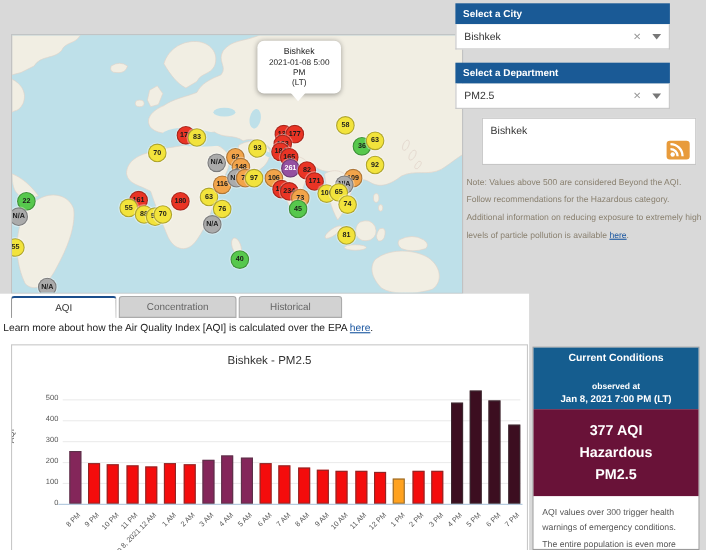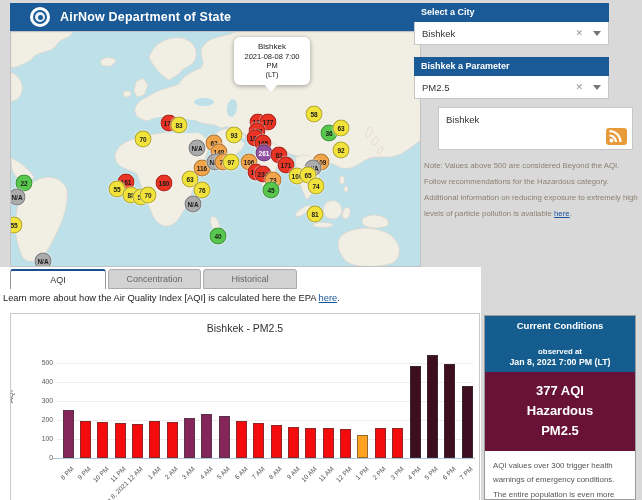--- a/index.html
+++ b/index.html
@@ -58,21 +58,21 @@
   .note a, .learn a { color:#1a56a0; text-decoration:underline; cursor:pointer; }
 
   
   .backdrop { position:absolute; left:0; top:267px; width:481px; height:233px; background:#fff; }
 
   
   .tabs { position:absolute; left:10px; top:269px; display:flex; gap:2px; height:20px; }
   .tab { font-size:9px; text-align:center; line-height:18px; border-radius:3px 3px 0 0; cursor:pointer; }
   .tab.active { width:96px; background:#fff; color:#333; border:1px solid #999; border-top:2px solid #1B4E8C; border-bottom:none; }
   .tab.inactive { background:#D2D2D2; color:#666; border:1px solid #ABABAB; }
-  .tab.w1 { width:93px; } .tab.w2 { width:94px; }
+  .tab.w1 { width:107px; } .tab.w2 { width:94px; }
   .learn { position:absolute; left:3px; top:293px; font-size:9.3px; color:#222; }
 
   
   .chart { position:absolute; left:10px; top:313px; width:470px; height:190px; background:#fff;
            border:1px solid #C8C8C8; overflow:hidden; }
   .c-title { position:absolute; left:0; right:0; top:8px; text-align:center; font-size:10.5px; color:#333; }
   .c-ylab { position:absolute; left:-7px; top:78px; font-size:7.5px; color:#555; transform:rotate(-90deg); }
   .grid { position:absolute; left:46px; width:416px; height:1px; background:#ECECEC; }
   .ytick { position:absolute; left:8px; width:34px; text-align:right; font-size:6.8px; color:#555; }
   .axis { position:absolute; left:42px; top:144px; width:422px; height:1px; background:#AFC6DC; }
@@ -91,28 +91,20 @@
   .cc-maroon div { font-size:13px; font-weight:bold; line-height:1.55; }
   .cc-health { padding:5px 8px 0; }
   .cc-ht { text-align:center; font-size:8.3px; font-weight:bold; color:#222; }
   .cc-hm { font-size:7.9px; color:#555; line-height:1.78; margin-top:3px; }
 </style>
 </head>
 <body>
 
 <div id="app">
 
-  <div class="hdr">
-    <div class="seal">
-      <div class="seal-inner">
-          <div class="seal-dot"></div>
-        </div>
-    </div>
-    <div class="hdr-title">AirNow Department of State</div>
-  </div>
 
   <div class="map">
     <svg width="411" height="236" viewBox="0 0 411 236">
       <rect x="0" y="0" width="411" height="236" fill="#BEE0E9"></rect>
       <g fill="#F1EEE3" stroke="#E0D2C8" stroke-width="0.6">
         <path d="M0,0 L62,0 C58,8 48,6 45,14 C38,22 26,18 20,28 L8,34 L0,36 Z"></path>
         <path d="M0,40 C8,44 14,52 10,62 C6,70 2,68 0,70 Z"></path>
         <path d="M90,28 q8,-5 15,0 q-2,7 -10,6 q-7,0 -5,-6 Z"></path>
         <path d="M125,50 l7,-4 5,7 -4,10 -7,2 -3,-6 Z"></path>
         <ellipse cx="116" cy="62" rx="4" ry="3"></ellipse>
@@ -192,36 +184,36 @@
         <div class="marker" style="left: 302px; top: 136px; background: rgb(171, 171, 171);">N/A</div>
         <div class="marker" style="left: 286px; top: 144px; background: rgb(242, 227, 60);">100</div>
         <div class="marker" style="left: 297px; top: 143px; background: rgb(242, 227, 60);">65</div>
         <div class="marker" style="left: 305px; top: 154px; background: rgb(242, 227, 60);">74</div>
         <div class="marker" style="left: 304px; top: 182px; background: rgb(242, 227, 60);">81</div>
         <div class="marker" style="left: 207px; top: 204px; background: rgb(87, 200, 77);">40</div>
       </div>
 
     <div class="popup">
       <div class="p-city">Bishkek</div>
-      <div class="p-dt">2021-08-08 7:00 PM</div>
+      <div class="p-dt">2021-01-08 5:00 PM</div>
       <div class="p-tz">(LT)</div>
     </div>
   </div>
 
   <div class="sb-box" style="top:3px">
     <div class="sb-head">Select a City</div>
     <div class="sb-body">
       <div class="sb-val">Bishkek</div>
       <div class="sb-x">✕</div>
       <div class="sb-caret"></div>
     </div>
   </div>
 
   <div class="sb-box" style="top:57px">
-    <div class="sb-head">Bishkek a Parameter</div>
+    <div class="sb-head">Select a Department</div>
     <div class="sb-body">
       <div class="sb-val">PM2.5</div>
       <div class="sb-x">✕</div>
       <div class="sb-caret"></div>
     </div>
   </div>
 
   <div class="feed-box">
     <div class="feed-city">Bishkek</div>
     <div class="rss">
@@ -236,21 +228,21 @@
   <div class="note"><span>Note: Values above 500 are considered Beyond the AQI. Follow recommendations for the Hazardous category. Additional information on reducing exposure to extremely high levels of particle pollution is available </span><a>here</a><span>.</span></div>
 
   <div class="backdrop"></div>
 
   <div class="tabs">
     <div class="tab active">AQI</div>
     <div class="tab inactive w1">Concentration</div>
     <div class="tab inactive w2">Historical</div>
   </div>
 
-  <div class="learn"><span>Learn more about how the Air Quality Index [AQI] is calculated here the EPA </span><a>here</a><span>.</span></div>
+  <div class="learn"><span>Learn more about how the Air Quality Index [AQI] is calculated over the EPA </span><a>here</a><span>.</span></div>
 
   <div class="chart">
     <div class="c-title">Bishkek - PM2.5</div>
     <div class="c-ylab">AQI</div>
     <div id="plot">
         <div class="ytick" style="top: 140px;">0</div>
         <div class="grid" style="top: 125px;"></div>
         <div class="ytick" style="top: 121px;">100</div>
         <div class="grid" style="top: 106px;"></div>
         <div class="ytick" style="top: 102px;">200</div>

